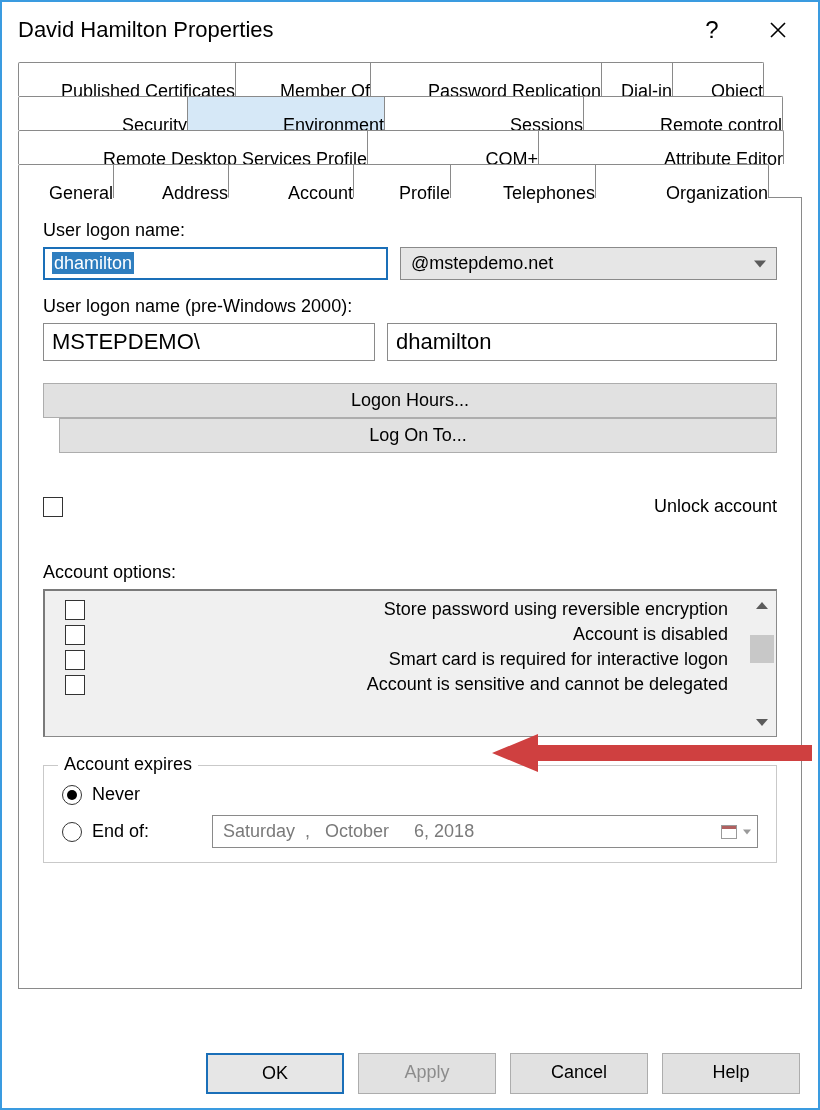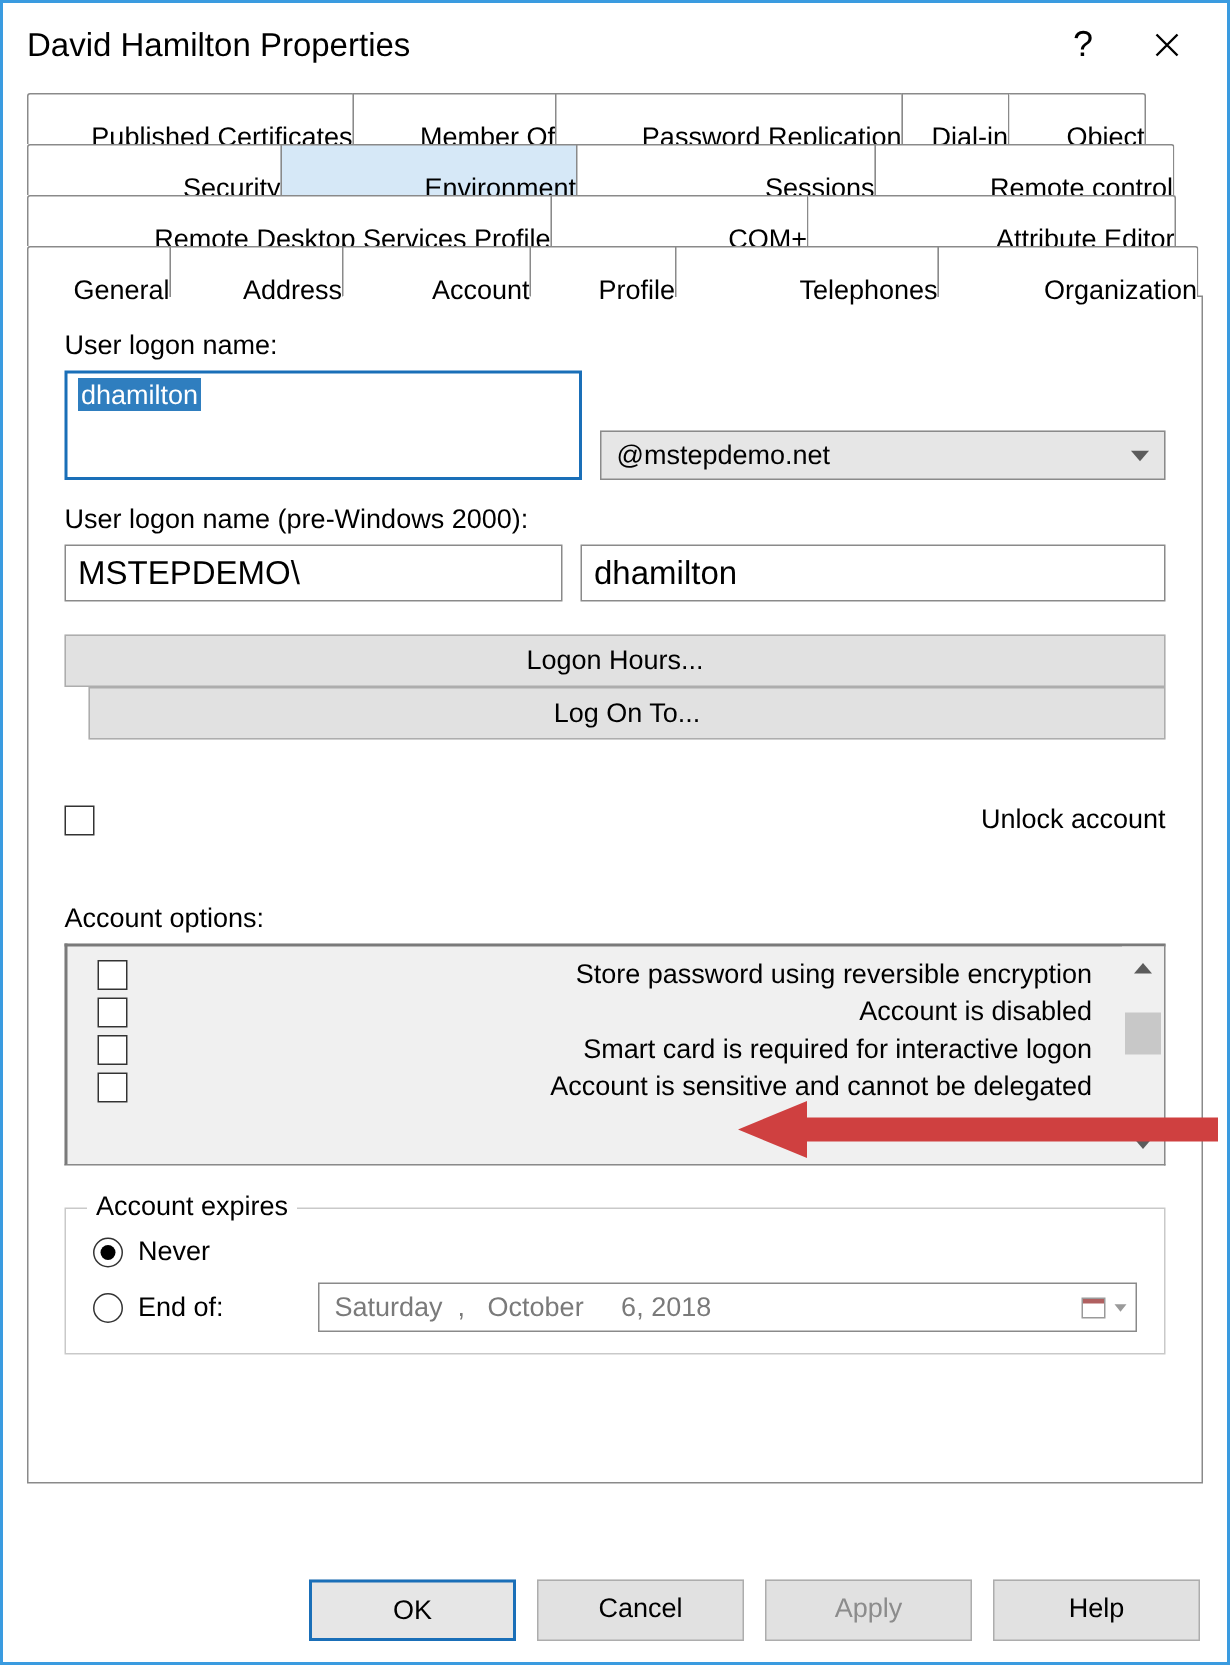--- a/index.html
+++ b/index.html
@@ -1,21 +1,21 @@
 <!DOCTYPE html>
 <html><head>
   <meta charset="utf-8">
   <style>
     * { box-sizing: border-box; margin: 0; padding: 0; }
     body { font-family: "Segoe UI", Tahoma, sans-serif; font-size: 18px; background: #fff; color: #000; width: 820px; height: 1110px; position: relative; }
 
     .window { width: 820px; height: 1110px; border: 2px solid #3a9be0; background: #fff; position: relative; }
 
     
-    .titlebar { display: flex; align-items: center; height: 56px; padding: 0 12px 0 16px; }
+    .titlebar { display: flex; align-items: center; height: 56px; padding: 0 12px 0 16px; gap: 10px; }
     .titlebar .title { flex: 1; font-size: 22px; color: #000; font-weight: 400; }
     .titlebar .titlebtn { width: 56px; height: 42px; display: flex; align-items: center; justify-content: center; font-size: 24px; color: #000; cursor: default; }
     .titlebar .close { font-size: 20px; }
 
     
     .tabarea { margin: 4px 16px 0 16px; }
     .tabrow { display: flex; }
     .tab {
       border: 1px solid #8a8a8a;
       border-bottom: none;
@@ -69,21 +69,20 @@
     .textinput.sel-highlight .seltext { background: #2f7ebf; color: #fff; padding: 1px 2px; }
 
     .combobox {
       border: 1px solid #8a8a8a;
       background: #e6e6e6;
       padding: 5px 34px 5px 10px;
       font-size: 18px;
       position: relative;
       flex: 1;
       cursor: default;
-      margin-top: 40px;
     }
     .combobox .chev {
       position: absolute; right: 10px; top: 50%; transform: translateY(-50%);
       width: 0; height: 0; border-left: 6px solid transparent; border-right: 6px solid transparent; border-top: 7px solid #5b5b5b;
     }
 
     .readonlybox {
       border: 1px solid #8a8a8a;
       padding: 5px 8px;
       font-size: 22px;
@@ -217,21 +216,21 @@
       <div class="tab tabedge-left" style="width:350px">Remote Desktop Services Profile</div>
       <div class="tab" style="width:172px">COM+</div>
       <div class="tab tabedge-right" style="width:246px">Attribute Editor</div>
     </div>
 
     <div class="tabrow tabrow4">
       <div class="tab tabedge-left" style="width:96px">General</div>
       <div class="tab" style="width:116px">Address</div>
       <div class="tab active" style="width:126px">Account</div>
       <div class="tab" style="width:98px">Profile</div>
-      <div class="tab" style="width:176px">Telephones</div>
+      <div class="tab" style="width:146px">Telephones</div>
       <div class="tab tabedge-right" style="width:174px">Organization</div>
     </div>
   </div>
 
   <div class="content" style="margin-top:-1px;">
 
     <label class="lbl">User logon name:</label>
     <div class="row">
       <div class="textinput focus sel-highlight" style="width:345px">
         <span class="seltext">dhamilton</span>
@@ -315,18 +314,18 @@
   </div>
 
   <div class="red-arrow" style="left:490px; top:726px;">
     <svg width="330" height="50" viewBox="0 0 330 50">
       <polygon points="0,25 46,6 46,17 320,17 320,33 46,33 46,44" fill="#cf4040"></polygon>
     </svg>
   </div>
 
   <div class="footer">
     <div class="fbtn default">OK</div>
+    <div class="fbtn disabled">Apply</div>
     <div class="fbtn">Cancel</div>
-    <div class="fbtn disabled">Apply</div>
     <div class="fbtn">Help</div>
   </div>
 
 </div>
 
 </body></html>

